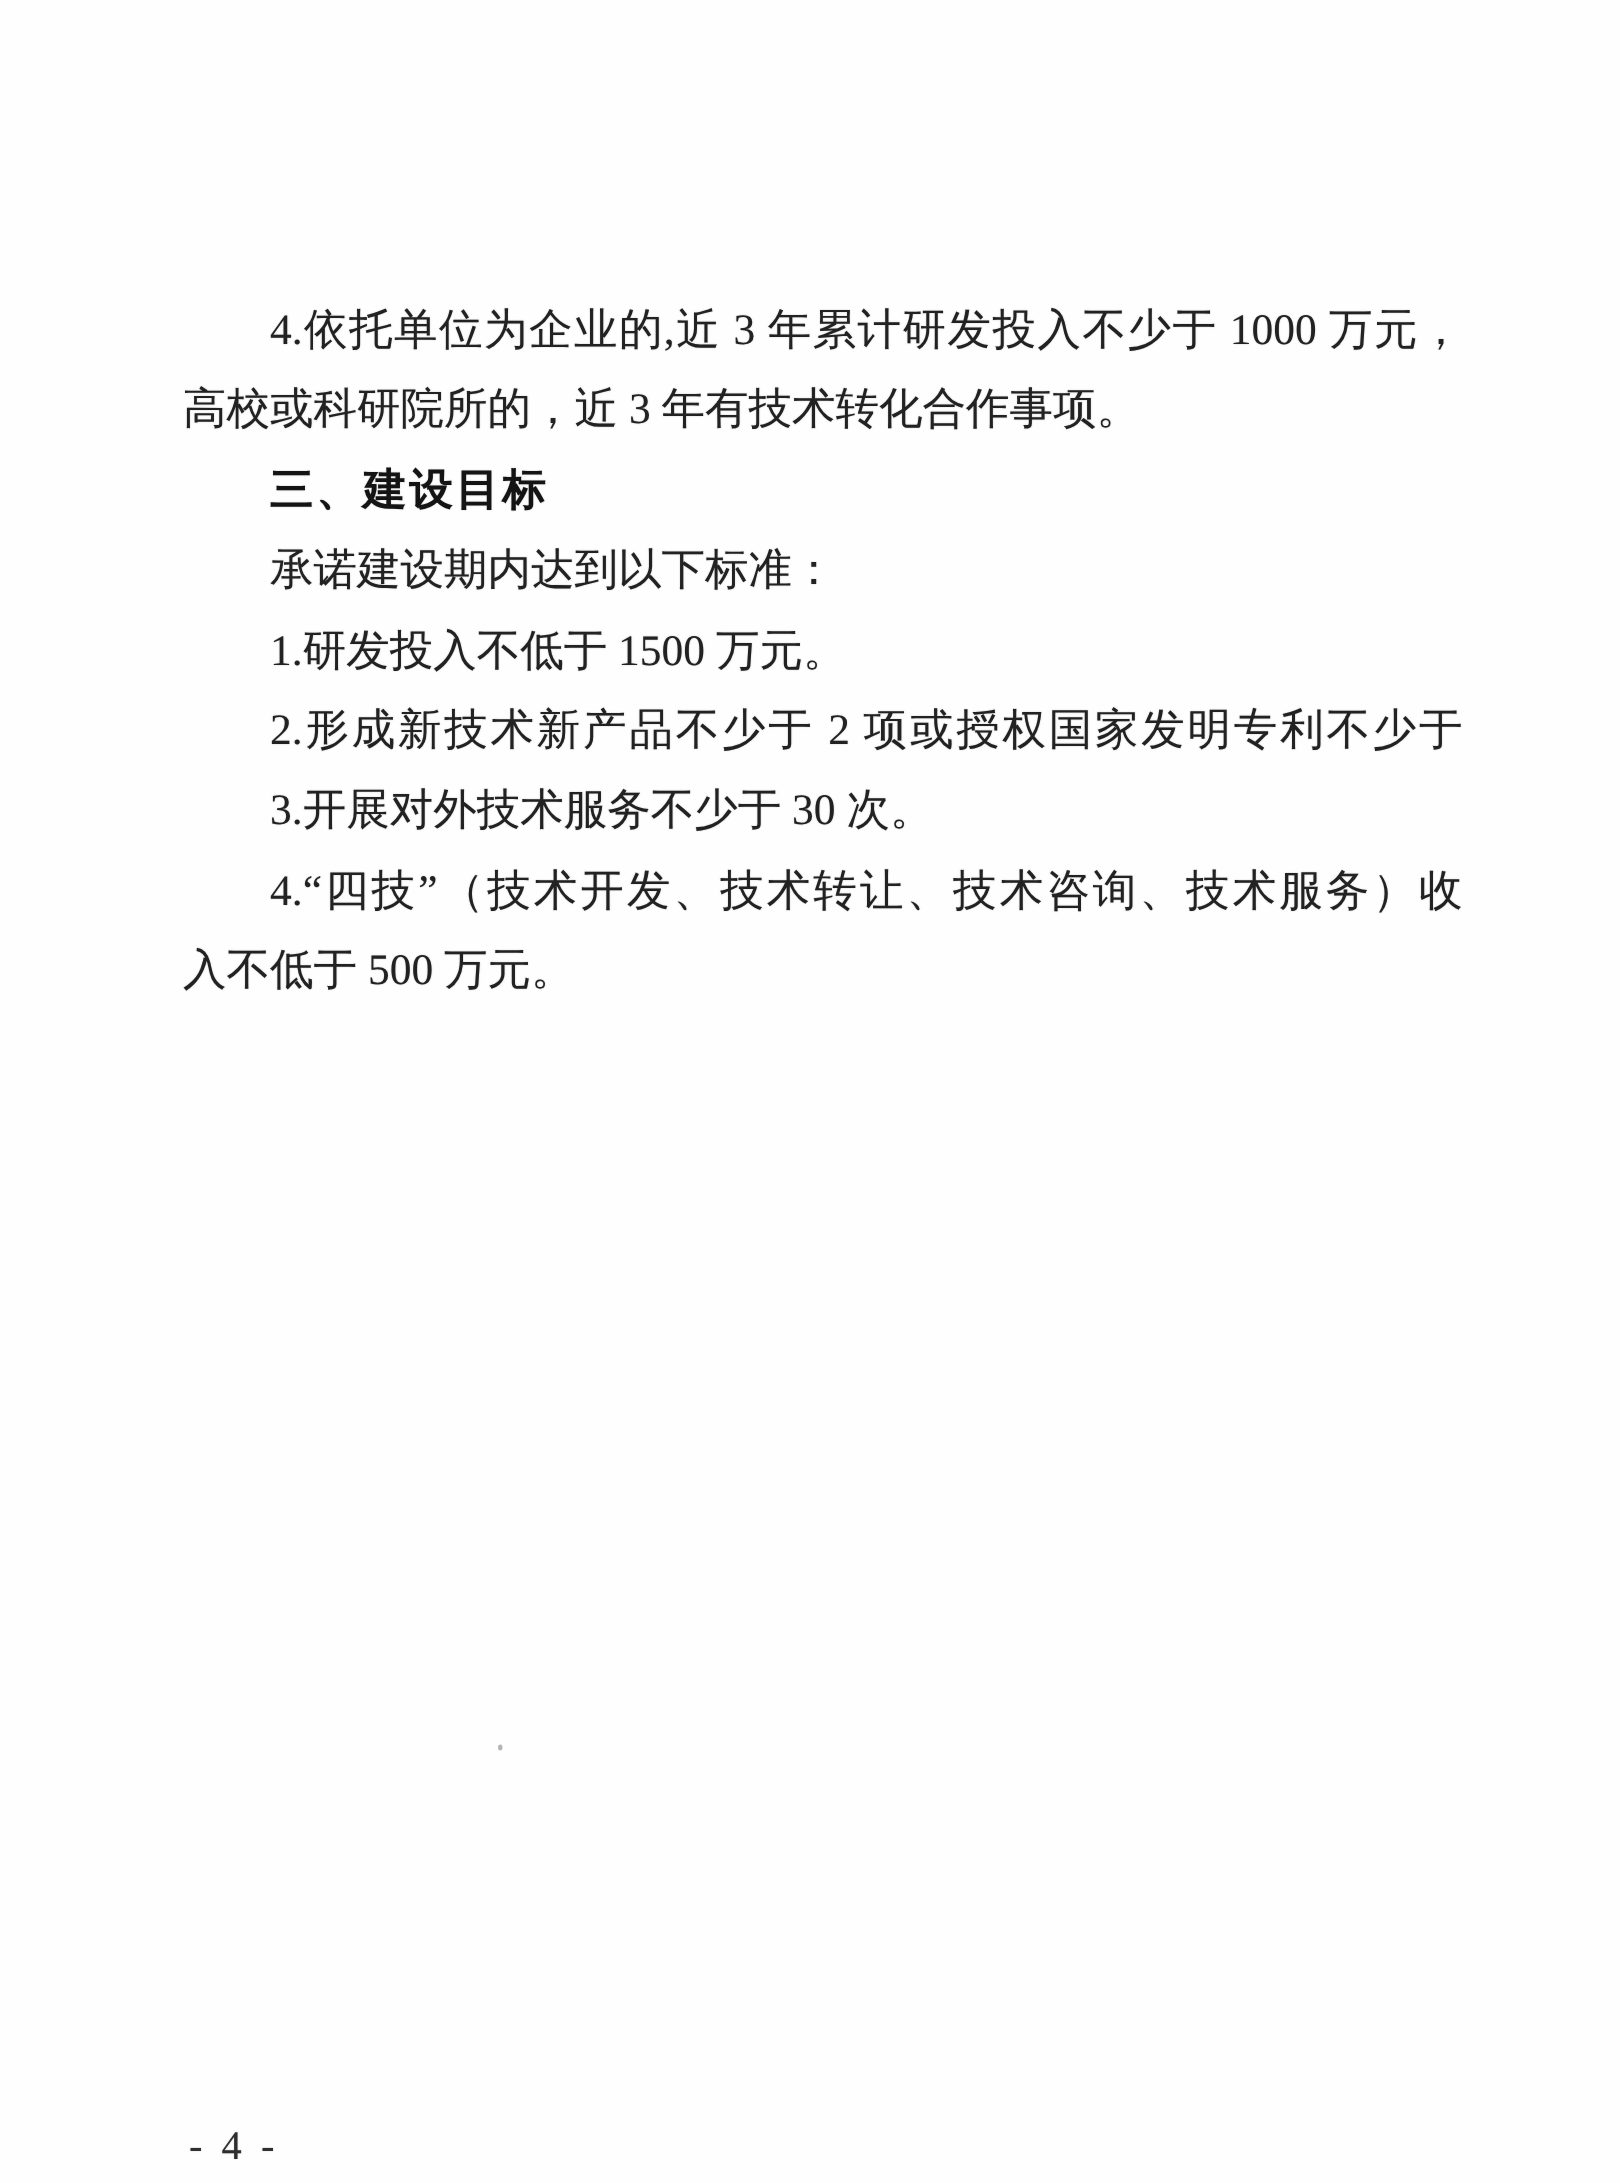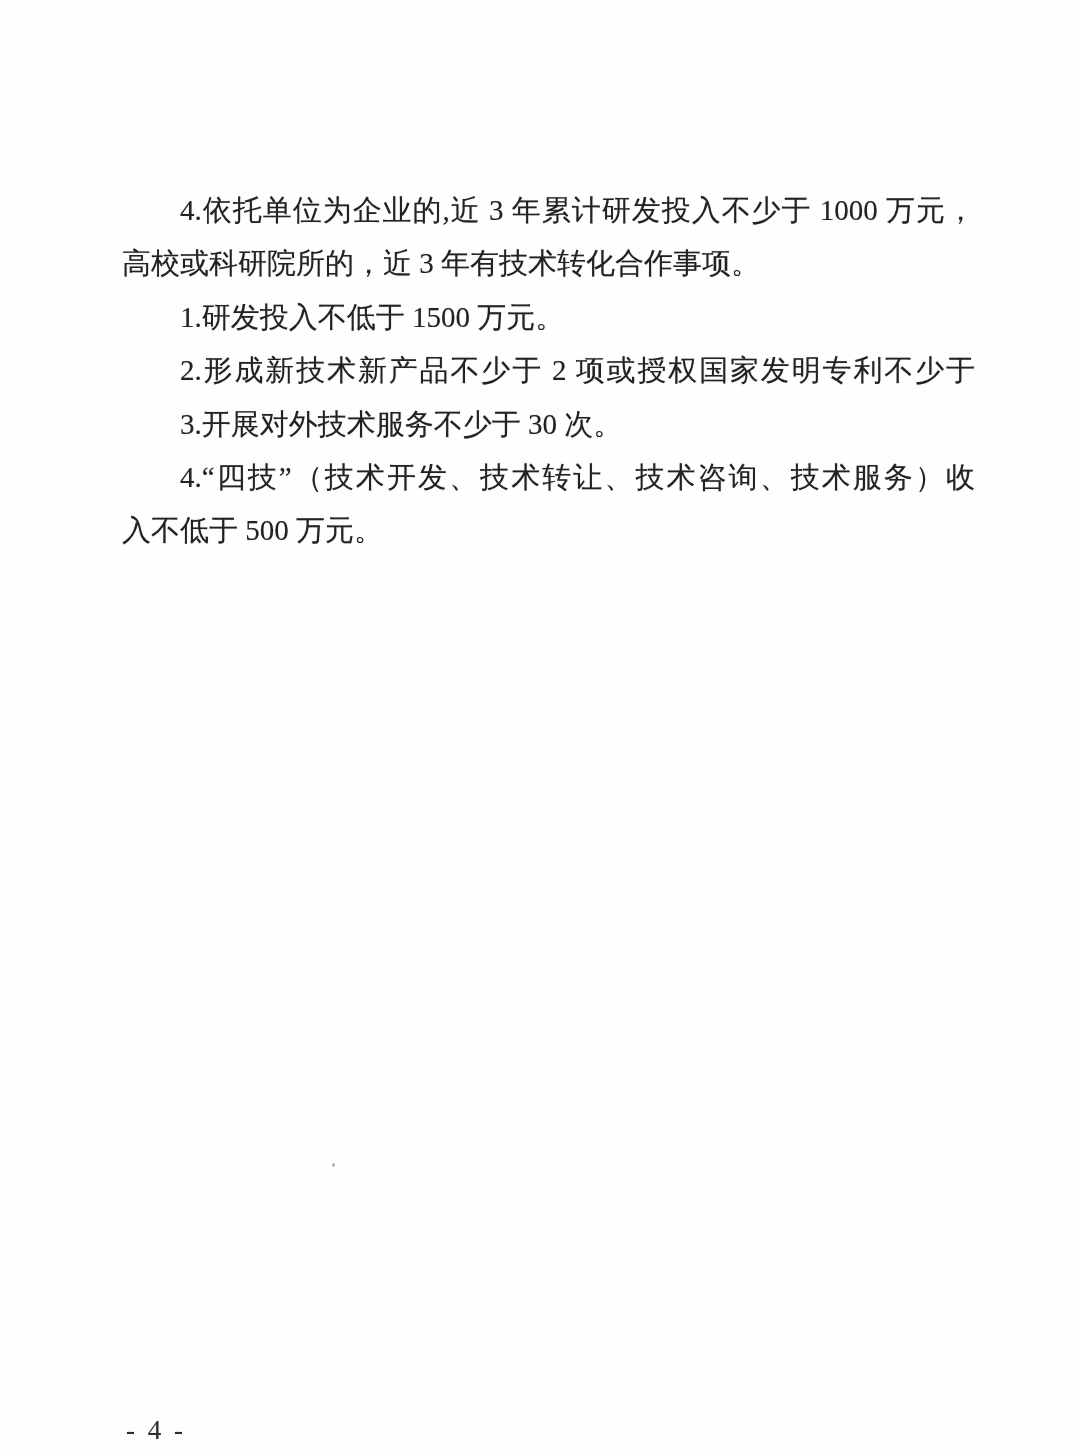--- a/index.html
+++ b/index.html
@@ -15,21 +15,21 @@
     font-family: "Liberation Serif", "DejaVu Serif", serif;
   }
   .page {
     position: absolute;
     inset: 0;
     background: #fefefe;
   }
   .content {
     position: absolute;
     left: 122px;
-    top: 184px;
+    top: 194px;
     width: 853px;
     font-size: 29px;
     line-height: 53.4px;
     color: #222222;
     text-shadow: 0 0 1px rgba(40,40,40,0.35);
   }
   .line {
     min-height: 53.4px;
   }
   .line.indent {
@@ -64,20 +64,22 @@
     background: rgba(120,120,120,0.55);
   }
 </style>
 </head>
 <body>
 
 <div class="page">
   <div class="content">
       <div class="line indent justify">4.依托单位为企业的,近 3 年累计研发投入不少于 1000 万元，</div>
       <div class="line">高校或科研院所的，近 3 年有技术转化合作事项。</div>
+      <div class="line indent heading">三、建设目标</div>
+      <div class="line indent">承诺建设期内达到以下标准：</div>
       <div class="line indent">1.研发投入不低于 1500 万元。</div>
       <div class="line indent justify">2.形成新技术新产品不少于 2 项或授权国家发明专利不少于</div>
       <div class="line indent">3.开展对外技术服务不少于 30 次。</div>
       <div class="line indent justify">4.“四技”（技术开发、技术转让、技术咨询、技术服务）收</div>
       <div class="line">入不低于 500 万元。</div>
     </div>
   <div class="speck"></div>
   <div class="page-number">- 4 -</div>
 </div>
 

